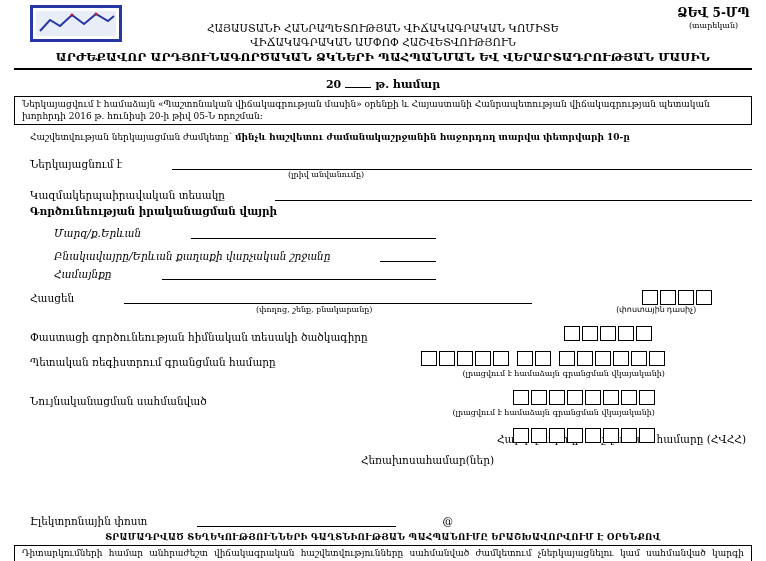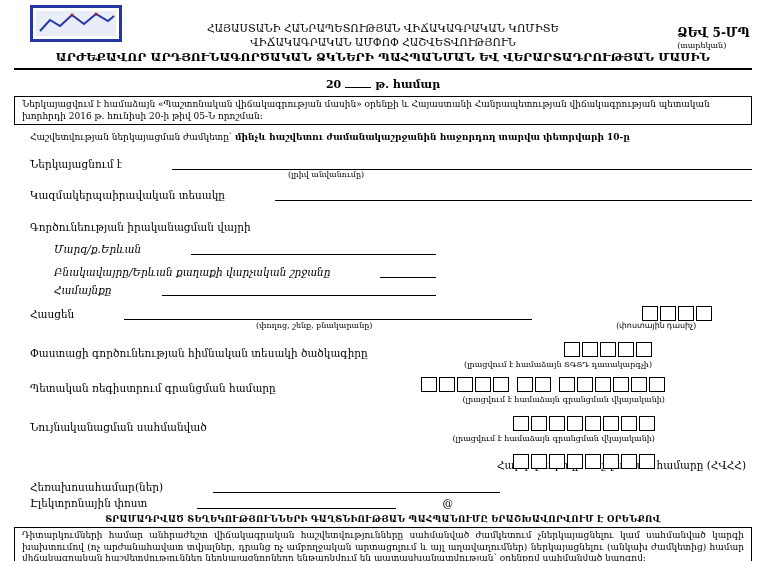--- a/index.html
+++ b/index.html
@@ -9,21 +9,21 @@
     background: #ffffff; color: #000;
     font-family: "DejaVu Serif", "DejaVu Sans", serif;
     font-size: 10.5px;
     overflow: hidden;
   }
   .page { width: 766px; height: 561px; padding: 4px 14px 4px; position: relative; }
 
   
   .header { position: relative; height: 64px; }
   .logo { position: absolute; left: 16px; top: 1px; width: 92px; height: 37px; }
-  .form-code { position: absolute; right: 2px; top: 2px; line-height: 1.25; margin-top: 20px; }
+  .form-code { position: absolute; right: 2px; top: 2px; text-align: center; line-height: 1.25; }
   .form-code .code { font-weight: bold; font-size: 12px; }
   .form-code .period { font-size: 8px; }
   .titles { text-align: center; padding-top: 18px; }
   .t1 { font-size: 10.5px; }
   .t2 { font-size: 10.5px; margin-top: 2px; }
   .t3 { font-size: 11.5px; font-weight: bold; margin-top: 2px; }
   .rule { border-top: 2px solid #000; }
 
   .year-line { text-align: center; font-weight: bold; font-size: 11px; margin-top: 7px; }
   .blank-small { display: inline-block; width: 26px; height: 11px; border-bottom: 1px solid #000; margin: 0 4px; }
@@ -35,21 +35,21 @@
   
   .fields { padding-left: 16px; margin-top: 6px; }
   .row { position: relative; display: flex; align-items: flex-end; gap: 44px; }
   .row.tall { height: 18px; }
   .label { white-space: nowrap; padding-right: 6px; }
   .it { font-style: italic; }
   .fill { border-bottom: 1px solid #000; height: 13px; }
   .grow { flex: 1; }
   .caption { font-size: 8px; color: #000; margin-left: 26px; }
   .cap-row { position: relative; height: 10px; }
-  .section-title { font-weight: normal; margin-top: 20px; }
+  .section-title { font-weight: bold; margin-top: 4px; }
   .sub { margin-left: 24px; width: 382px; }
 
   .b-submitter { margin-top: 15px; }
   .cap-submitter { margin-left: 258px; }
   .b-orgtype { margin-top: 9px; }
   .b-region { margin-top: 9px; }
   .b-community { margin-top: 5px; }
   .b-settlement { margin-top: 10px; }
 
   .b-address { margin-top: 11px; }
@@ -69,21 +69,21 @@
   .register-cells { right: 87px; top: 1px; }
   .cap-register { position: absolute; right: 87px; top: 1px; }
 
   .b-idcode { margin-top: 11px; }
   .idcode-cells { right: 97px; top: 1px; }
   .cap-idcode { position: absolute; right: 97px; top: 1px; }
 
   .b-tin { margin-top: 10px; justify-content: flex-end; }
   .tin-cells { right: 97px; top: 1px; }
 
-  .b-phone { margin-top: 9px; width: 470px; }
+  .b-phone { margin-top: 9px; width: 470px; flex-direction: column; }
   .b-email { margin-top: 3px; width: 470px; text-align: right; }
   .email-fill1 { width: 212px; }
   .at { padding: 0 3px; }
   .email-fill2 { flex: 1; }
 
   .confidential { text-align: center; font-weight: bold; font-size: 8.5px; letter-spacing: 0.3px; margin-top: 5px; }
   .penalty-box { border: 1px solid #000; margin-top: 3px; padding: 2px 7px; font-size: 9px; line-height: 1.28; text-align: justify; }
 </style>
 </head>
 <body>
@@ -181,23 +181,20 @@
         <span class="cells-abs activity-cells">
             <span class="cell-group">
               <span class="cell"></span>
               <span class="cell"></span>
               <span class="cell"></span>
               <span class="cell"></span>
               <span class="cell"></span>
             </span>
           </span>
       </div>
-      <div class="cap-row">
-        <span class="caption cap-activity">(լրացվում է համաձայն ՏԳՏԴ դասակարգչի)</span>
-      </div>
     </div>
 
     <div class="fblock b-register">
       <div class="row tall">
         <span class="label">Պետական ռեգիստրում գրանցման համարը</span>
         <span class="cells-abs register-cells">
             <span class="cell-group">
               <span class="cell"></span>
               <span class="cell"></span>
               <span class="cell"></span>

